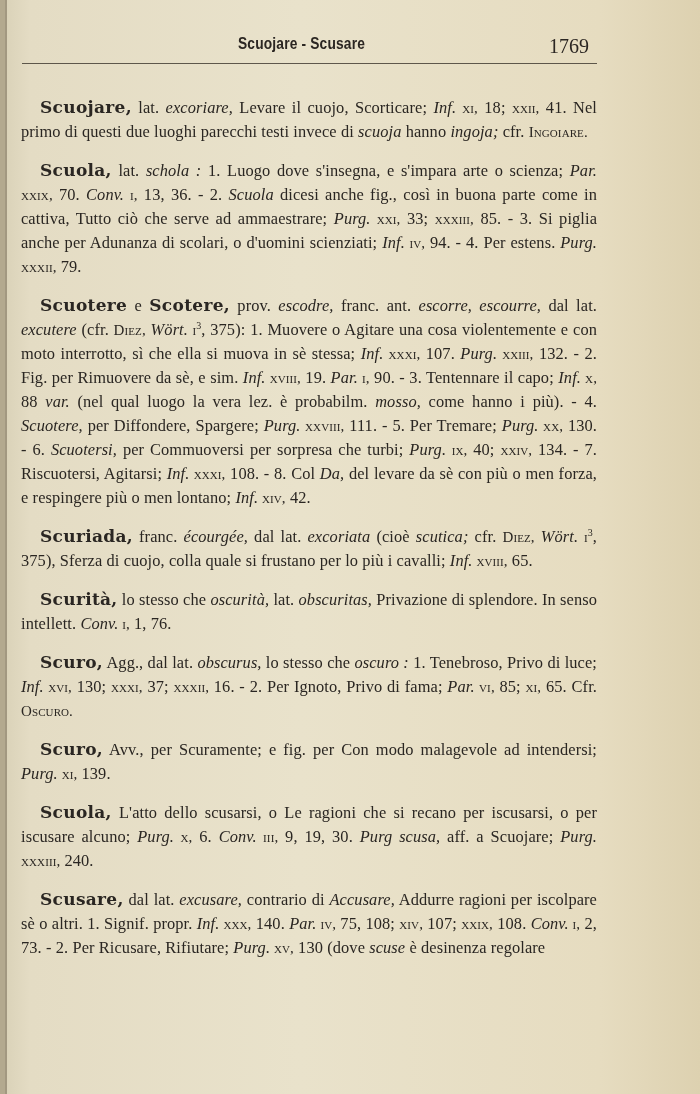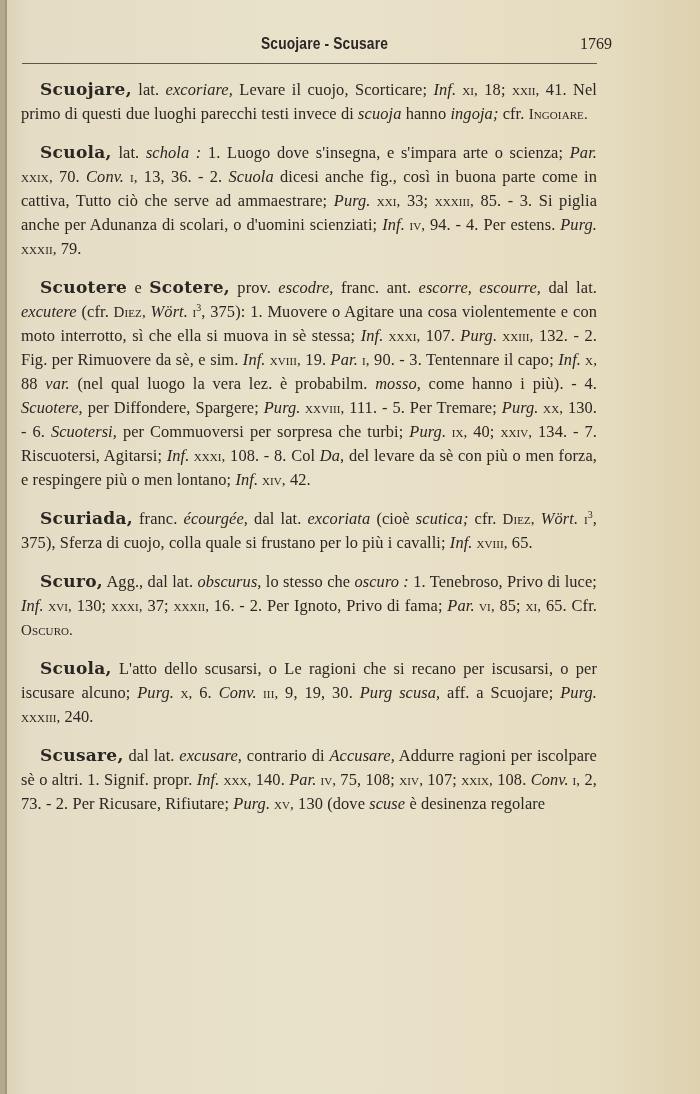--- a/index.html
+++ b/index.html
@@ -12,37 +12,37 @@
     }
     .edge-line {
       position: absolute; left: 5px; top: 0; width: 2px; height: 1094px;
       background: #8a7f6a; opacity: 0.7;
     }
     .edge-shade {
       position: absolute; left: 0; top: 0; width: 5px; height: 1094px;
       background: #b3a98f;
     }
     .header {
-      position: absolute; top: 35px; left: 37px; width: 575px; height: 24px;
+      position: absolute; top: 35px; left: 14px; width: 575px; height: 24px;
     }
     .header-title {
       position: absolute; left: 0; right: 0; top: 0; text-align: center;
       font-family: "Liberation Sans Narrow", "Liberation Sans", sans-serif;
       font-weight: bold; font-size: 16px; letter-spacing: 0.2px; color: #2b2622;
       transform: scaleX(0.86);
     }
     .header-page {
-      position: absolute; right: 0; top: 0; font-size: 16px; color: #2b2622;
+      position: absolute; right: 0; top: 0; font-size: 20px; color: #2b2622;
     }
     .rule {
       position: absolute; top: 63px; left: 22px; width: 575px; height: 1px;
       background: #3b342c; opacity: 0.8;
     }
     .entries {
-      position: absolute; top: 77px; left: 21px; width: 576px;
+      position: absolute; top: 95px; left: 21px; width: 576px;
     }
     .entry {
       font-size: 16.4px; line-height: 24px; text-align: justify;
       text-indent: 19px; margin: 0 0 14px 0; letter-spacing: 0.1px;
     }
     .entry .lemma {
       font-family: "DejaVu Serif", serif; font-weight: bold; font-size: 17px;
       letter-spacing: 0.3px;
     }
     .entry i { font-style: italic; }
@@ -59,16 +59,18 @@
   <div class="header-title">Scuojare - Scusare</div>
   <div class="header-page">1769</div>
 </div>
 <div class="rule"></div>
 
 <div class="entries">
   <p class="entry"><span class="lemma">Scuojare,</span><span> lat. </span><i>excoriare,</i><span> Levare il cuojo, Scorticare; </span><i>Inf.</i><span class="sc"> xi,</span><span> 18; </span><span class="sc">xxii,</span><span> 41. Nel primo di questi due luoghi parecchi testi invece di </span><i>scuoja</i><span> hanno </span><i>ingoja;</i><span> cfr. </span><span class="sc">Ingoiare.</span></p>
   <p class="entry"><span class="lemma">Scuola,</span><span> lat. </span><i>schola :</i><span> 1. Luogo dove s'insegna, e s'impara arte o scienza; </span><i>Par.</i><span class="sc"> xxix,</span><span> 70. </span><i>Conv.</i><span class="sc"> i,</span><span> 13, 36. - 2. </span><i>Scuola</i><span> dicesi anche fig., così in buona parte come in cattiva, Tutto ciò che serve ad ammaestrare; </span><i>Purg.</i><span class="sc"> xxi,</span><span> 33; </span><span class="sc">xxxiii,</span><span> 85. - 3. Si piglia anche per Adunanza di scolari, o d'uomini scienziati; </span><i>Inf.</i><span class="sc"> iv,</span><span> 94. - 4. Per estens. </span><i>Purg.</i><span class="sc"> xxxii,</span><span> 79.</span></p>
   <p class="entry"><span class="lemma">Scuotere</span><span> e </span><span class="lemma">Scotere,</span><span> prov. </span><i>escodre,</i><span> franc. ant. </span><i>escorre, escourre,</i><span> dal lat. </span><i>excutere</i><span> (cfr. </span><span class="sc">Diez,</span><span> </span><i>Wört.</i><span class="sc"> i</span><sup>3</sup><span>, 375): 1. Muovere o Agitare una cosa violentemente e con moto interrotto, sì che ella si muova in sè stessa; </span><i>Inf.</i><span class="sc"> xxxi,</span><span> 107. </span><i>Purg.</i><span class="sc"> xxiii,</span><span> 132. - 2. Fig. per Rimuovere da sè, e sim. </span><i>Inf.</i><span class="sc"> xviii,</span><span> 19. </span><i>Par.</i><span class="sc"> i,</span><span> 90. - 3. Tentennare il capo; </span><i>Inf.</i><span class="sc"> x,</span><span> 88 </span><i>var.</i><span> (nel qual luogo la vera lez. è probabilm. </span><i>mosso,</i><span> come hanno i più). - 4. </span><i>Scuotere,</i><span> per Diffondere, Spargere; </span><i>Purg.</i><span class="sc"> xxviii,</span><span> 111. - 5. Per Tremare; </span><i>Purg.</i><span class="sc"> xx,</span><span> 130. - 6. </span><i>Scuotersi,</i><span> per Commuoversi per sorpresa che turbi; </span><i>Purg.</i><span class="sc"> ix,</span><span> 40; </span><span class="sc">xxiv,</span><span> 134. - 7. Riscuotersi, Agitarsi; </span><i>Inf.</i><span class="sc"> xxxi,</span><span> 108. - 8. Col </span><i>Da,</i><span> del levare da sè con più o men forza, e respingere più o men lontano; </span><i>Inf.</i><span class="sc"> xiv,</span><span> 42.</span></p>
   <p class="entry"><span class="lemma">Scuriada,</span><span> franc. </span><i>écourgée,</i><span> dal lat. </span><i>excoriata</i><span> (cioè </span><i>scutica;</i><span> cfr. </span><span class="sc">Diez,</span><span> </span><i>Wört.</i><span class="sc"> i</span><sup>3</sup><span>, 375), Sferza di cuojo, colla quale si frustano per lo più i cavalli; </span><i>Inf.</i><span class="sc"> xviii,</span><span> 65.</span></p>
+  <p class="entry"><span class="lemma">Scurità,</span><span> lo stesso che </span><i>oscurità,</i><span> lat. </span><i>obscuritas,</i><span> Privazione di splendore. In senso intellett. </span><i>Conv.</i><span class="sc"> i,</span><span> 1, 76.</span></p>
   <p class="entry"><span class="lemma">Scuro,</span><span> Agg., dal lat. </span><i>obscurus,</i><span> lo stesso che </span><i>oscuro :</i><span> 1. Tenebroso, Privo di luce; </span><i>Inf.</i><span class="sc"> xvi,</span><span> 130; </span><span class="sc">xxxi,</span><span> 37; </span><span class="sc">xxxii,</span><span> 16. - 2. Per Ignoto, Privo di fama; </span><i>Par.</i><span class="sc"> vi,</span><span> 85; </span><span class="sc">xi,</span><span> 65. Cfr. </span><span class="sc">Oscuro.</span></p>
+  <p class="entry"><span class="lemma">Scuro,</span><span> Avv., per Scuramente; e fig. per Con modo malagevole ad intendersi; </span><i>Purg.</i><span class="sc"> xi,</span><span> 139.</span></p>
   <p class="entry"><span class="lemma">Scuola,</span><span> L'atto dello scusarsi, o Le ragioni che si recano per iscusarsi, o per iscusare alcuno; </span><i>Purg.</i><span class="sc"> x,</span><span> 6. </span><i>Conv.</i><span class="sc"> iii,</span><span> 9, 19, 30. </span><i>Purg scusa,</i><span> aff. a Scuojare; </span><i>Purg.</i><span class="sc"> xxxiii,</span><span> 240.</span></p>
   <p class="entry"><span class="lemma">Scusare,</span><span> dal lat. </span><i>excusare,</i><span> contrario di </span><i>Accusare,</i><span> Addurre ragioni per iscolpare sè o altri. 1. Signif. propr. </span><i>Inf.</i><span class="sc"> xxx,</span><span> 140. </span><i>Par.</i><span class="sc"> iv,</span><span> 75, 108; </span><span class="sc">xiv,</span><span> 107; </span><span class="sc">xxix,</span><span> 108. </span><i>Conv.</i><span class="sc"> i,</span><span> 2, 73. - 2. Per Ricusare, Rifiutare; </span><i>Purg.</i><span class="sc"> xv,</span><span> 130 (dove </span><i>scuse</i><span> è desinenza regolare</span></p>
 </div>
 
 </body></html>

